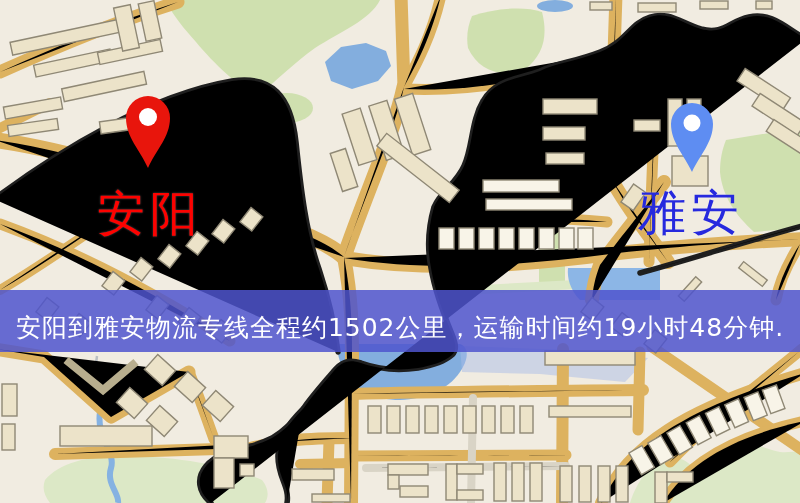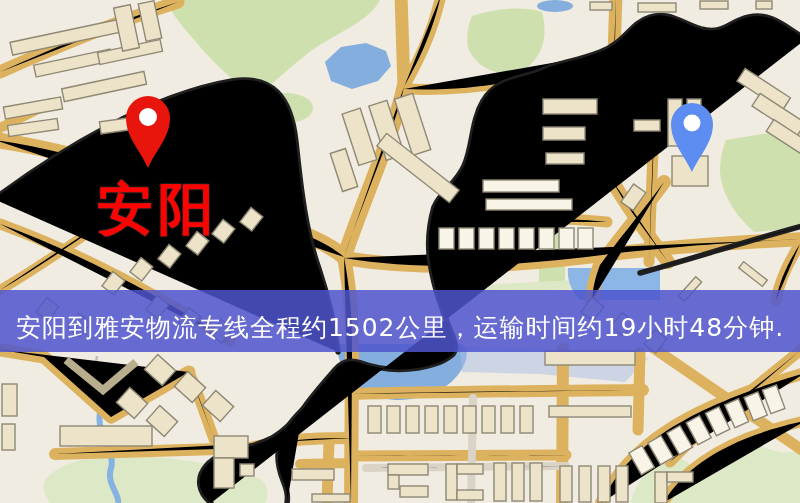--- a/index.html
+++ b/index.html
@@ -10,22 +10,22 @@
   #roads path{fill:none;stroke:#ddb25f;stroke-linecap:round;stroke-linejoin:round;}
   #wroads path{fill:none;stroke:#d9d4c6;stroke-linecap:round;}
   
   #rail path{fill:none;stroke:#1f1f1f;stroke-width:5.5px;stroke-linecap:round;}
   .bd{fill:#ece3c9;stroke:#8f8875;stroke-width:1.4;}
   .bw{fill:#f8f4e8;stroke:#8f8875;stroke-width:1.4;}
   .grn{fill:#cfe0af;stroke:none;}
   .grn2{fill:#dce8c6;stroke:none;}
   .wat{fill:#83aede;stroke:none;}
   .marker{position:absolute;}
-  .map-label{position:absolute;font-weight:bold;font-size:56px;letter-spacing:5px;
-             line-height:1;white-space:nowrap;text-shadow:0 0 2px rgba(255,255,255,.35);}
+  .map-label{position:absolute;font-weight:normal;font-size:48px;letter-spacing:5px;
+             line-height:1;white-space:nowrap;text-shadow:0 0 2px rgba(255,255,255,.35);margin-top:8px;}
   .lbl-red{color:#fd0200;}
   .lbl-blue{color:#2629de;}
   .banner{position:absolute;left:0;top:290px;width:800px;height:62px;
           background:rgba(79,85,206,0.85);display:flex;align-items:center;justify-content:center;}
   .banner span{color:#fff;font-size:25px;letter-spacing:1px;white-space:nowrap;margin-top:12px;}
 </style>
 </head>
 <body>
 
 <div class="stage">
@@ -262,18 +262,19 @@
   <svg class="marker" style="left:120px;top:90px;" width="56" height="80" viewBox="0 0 56 80">
     <path d="M28,78 C20,60 6,47 6,28 A22,22 0 1 1 50,28 C50,47 36,60 28,78 Z" fill="#e8150c"></path>
     <circle cx="28" cy="27" r="9" fill="#ffffff"></circle>
   </svg>
   <div class="map-label lbl-red" style="left:97px;top:181px;">安阳</div>
 
   <svg class="marker" style="left:666px;top:98px;" width="52" height="76" viewBox="0 0 52 76">
     <path d="M26,74 C18,57 5,44 5,26 A21,21 0 1 1 47,26 C47,44 34,57 26,74 Z" fill="#5e8df2"></path>
     <circle cx="26" cy="25" r="8.5" fill="#ffffff"></circle>
   </svg>
+  <div class="map-label lbl-blue" style="left:638px;top:180px;">雅安</div>
 
   <div class="banner">
     <span>安阳到雅安物流专线全程约1502公里，运输时间约19小时48分钟.</span>
   </div>
 
 </div>
 
 </body></html>

